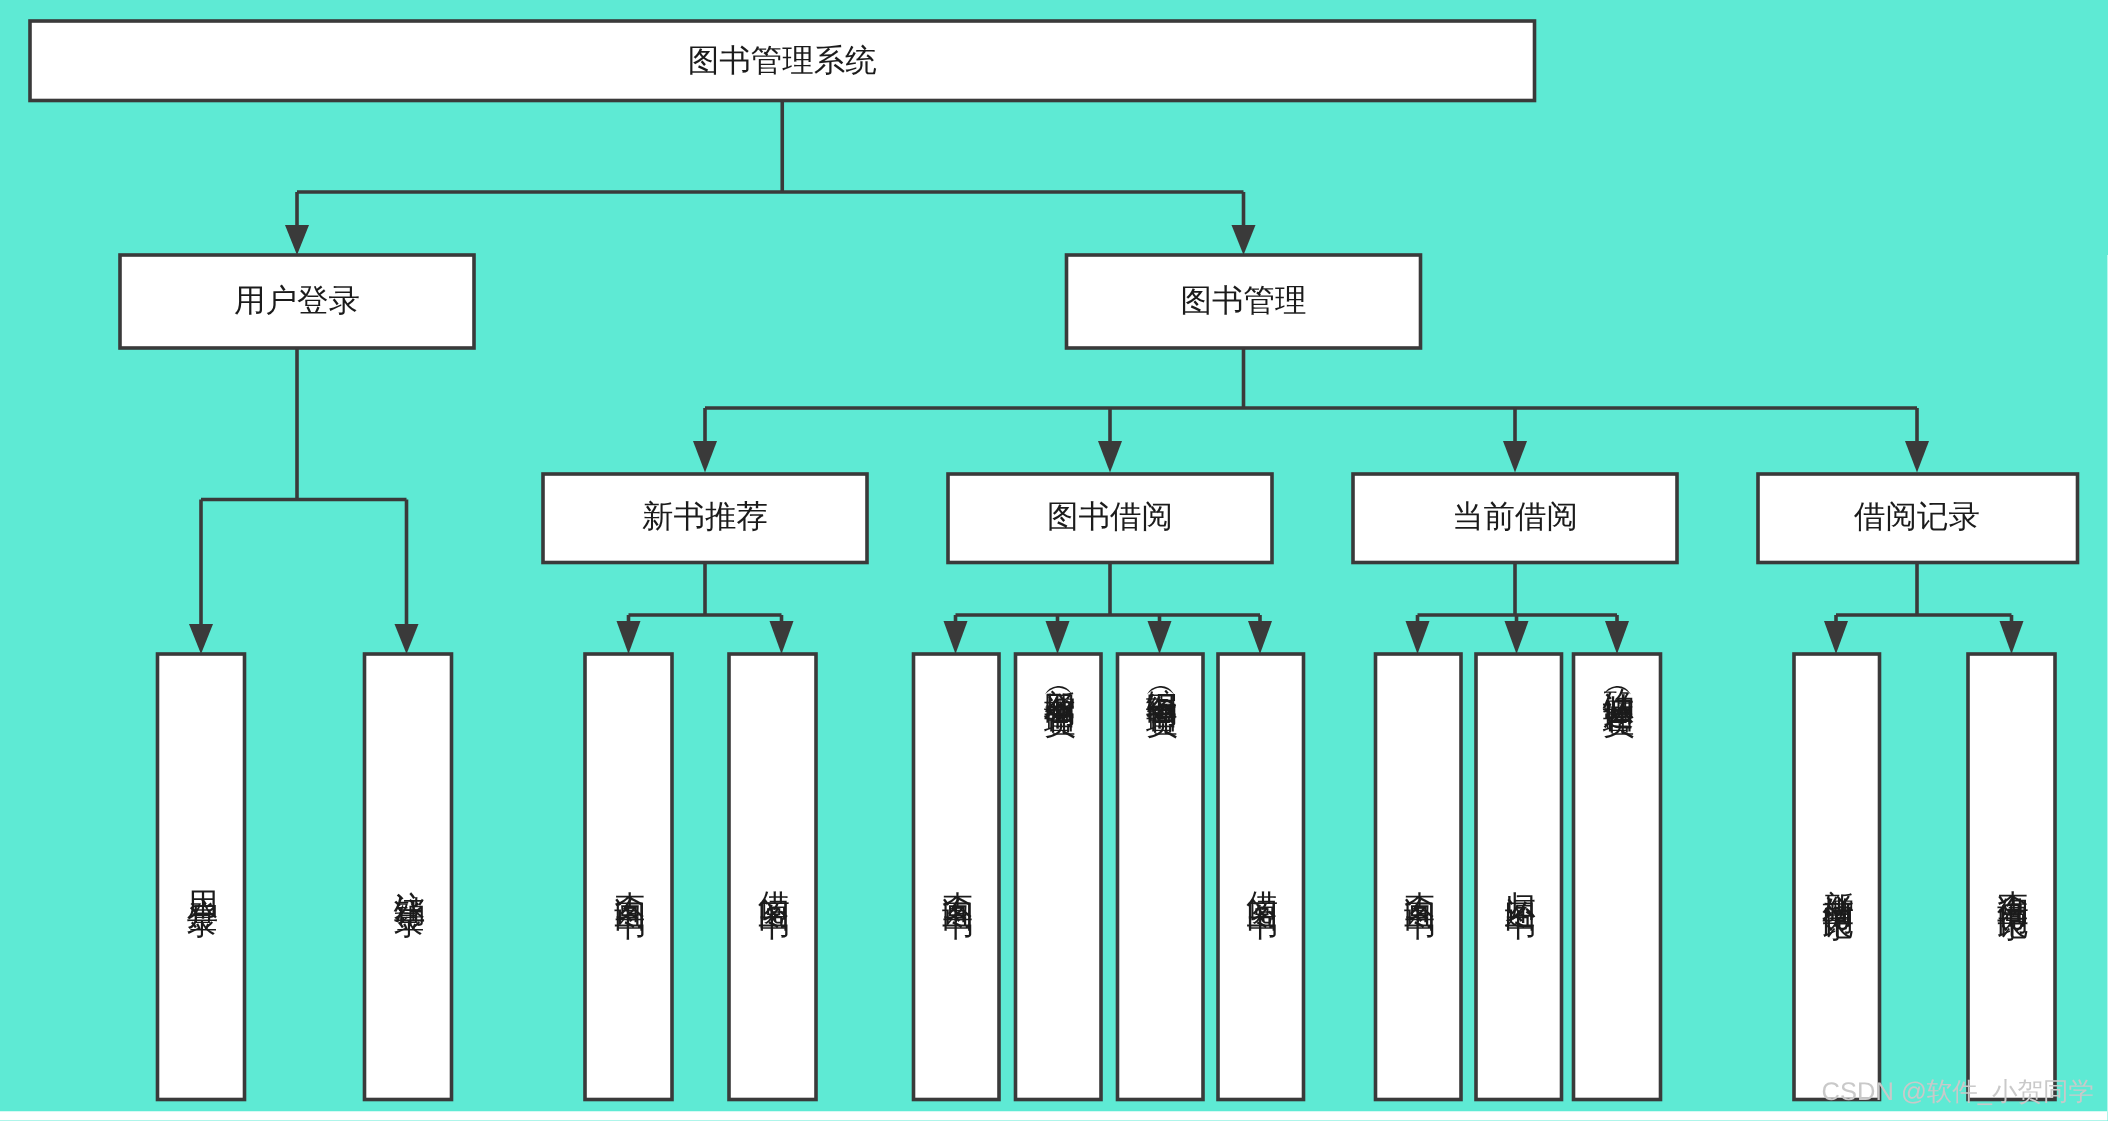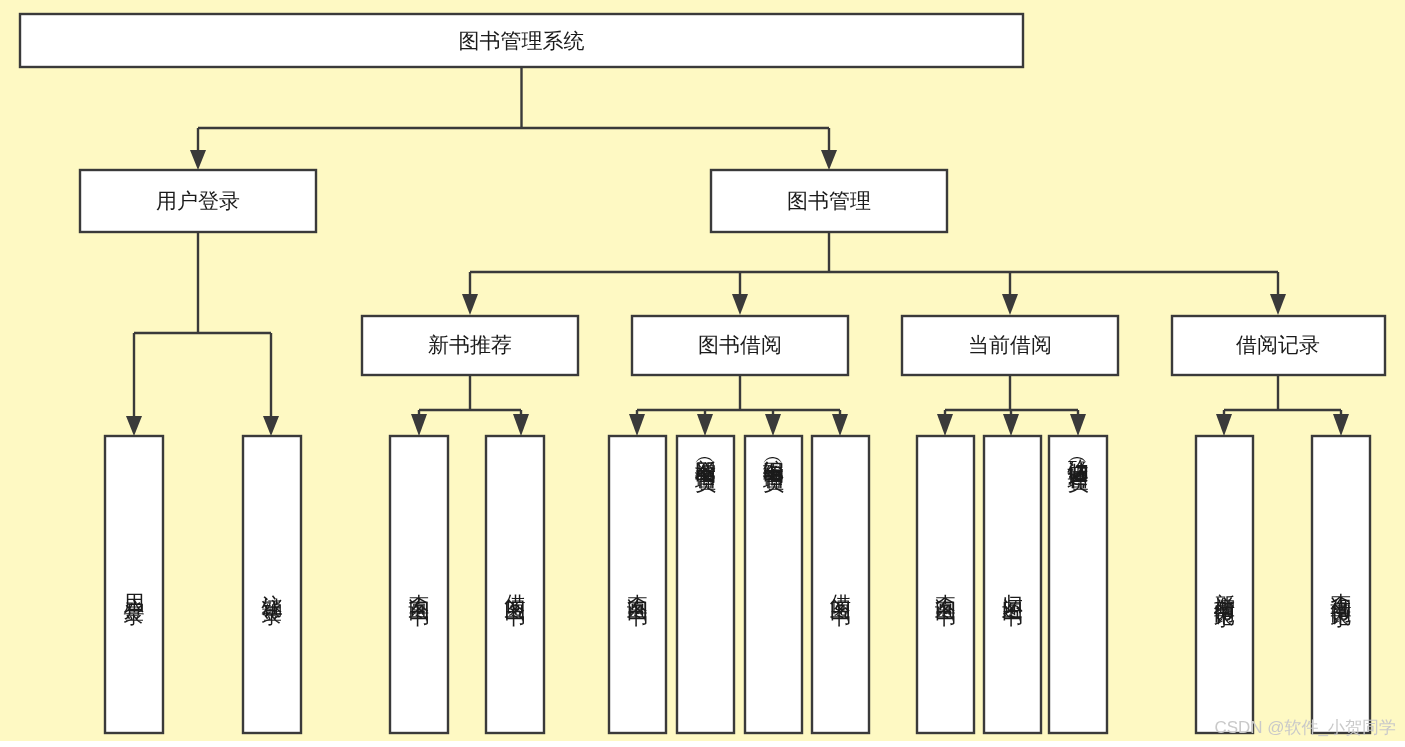--- a/index.html
+++ b/index.html
@@ -9,21 +9,21 @@
     background: #ffffff;
   }
   body {
     font-family: "Liberation Sans", "DejaVu Sans", sans-serif;
   }
   #diagram-root {
     position: relative;
     width: 1405px;
     height: 741px;
     overflow: hidden;
-    background: #fef9c3;
+    background: #5eead4;
   }
   svg.diagram-canvas {
     position: absolute;
     top: 0;
     left: 0;
     width: 1405px;
     height: 747px;
     display: block;
   }
   .node-box {

